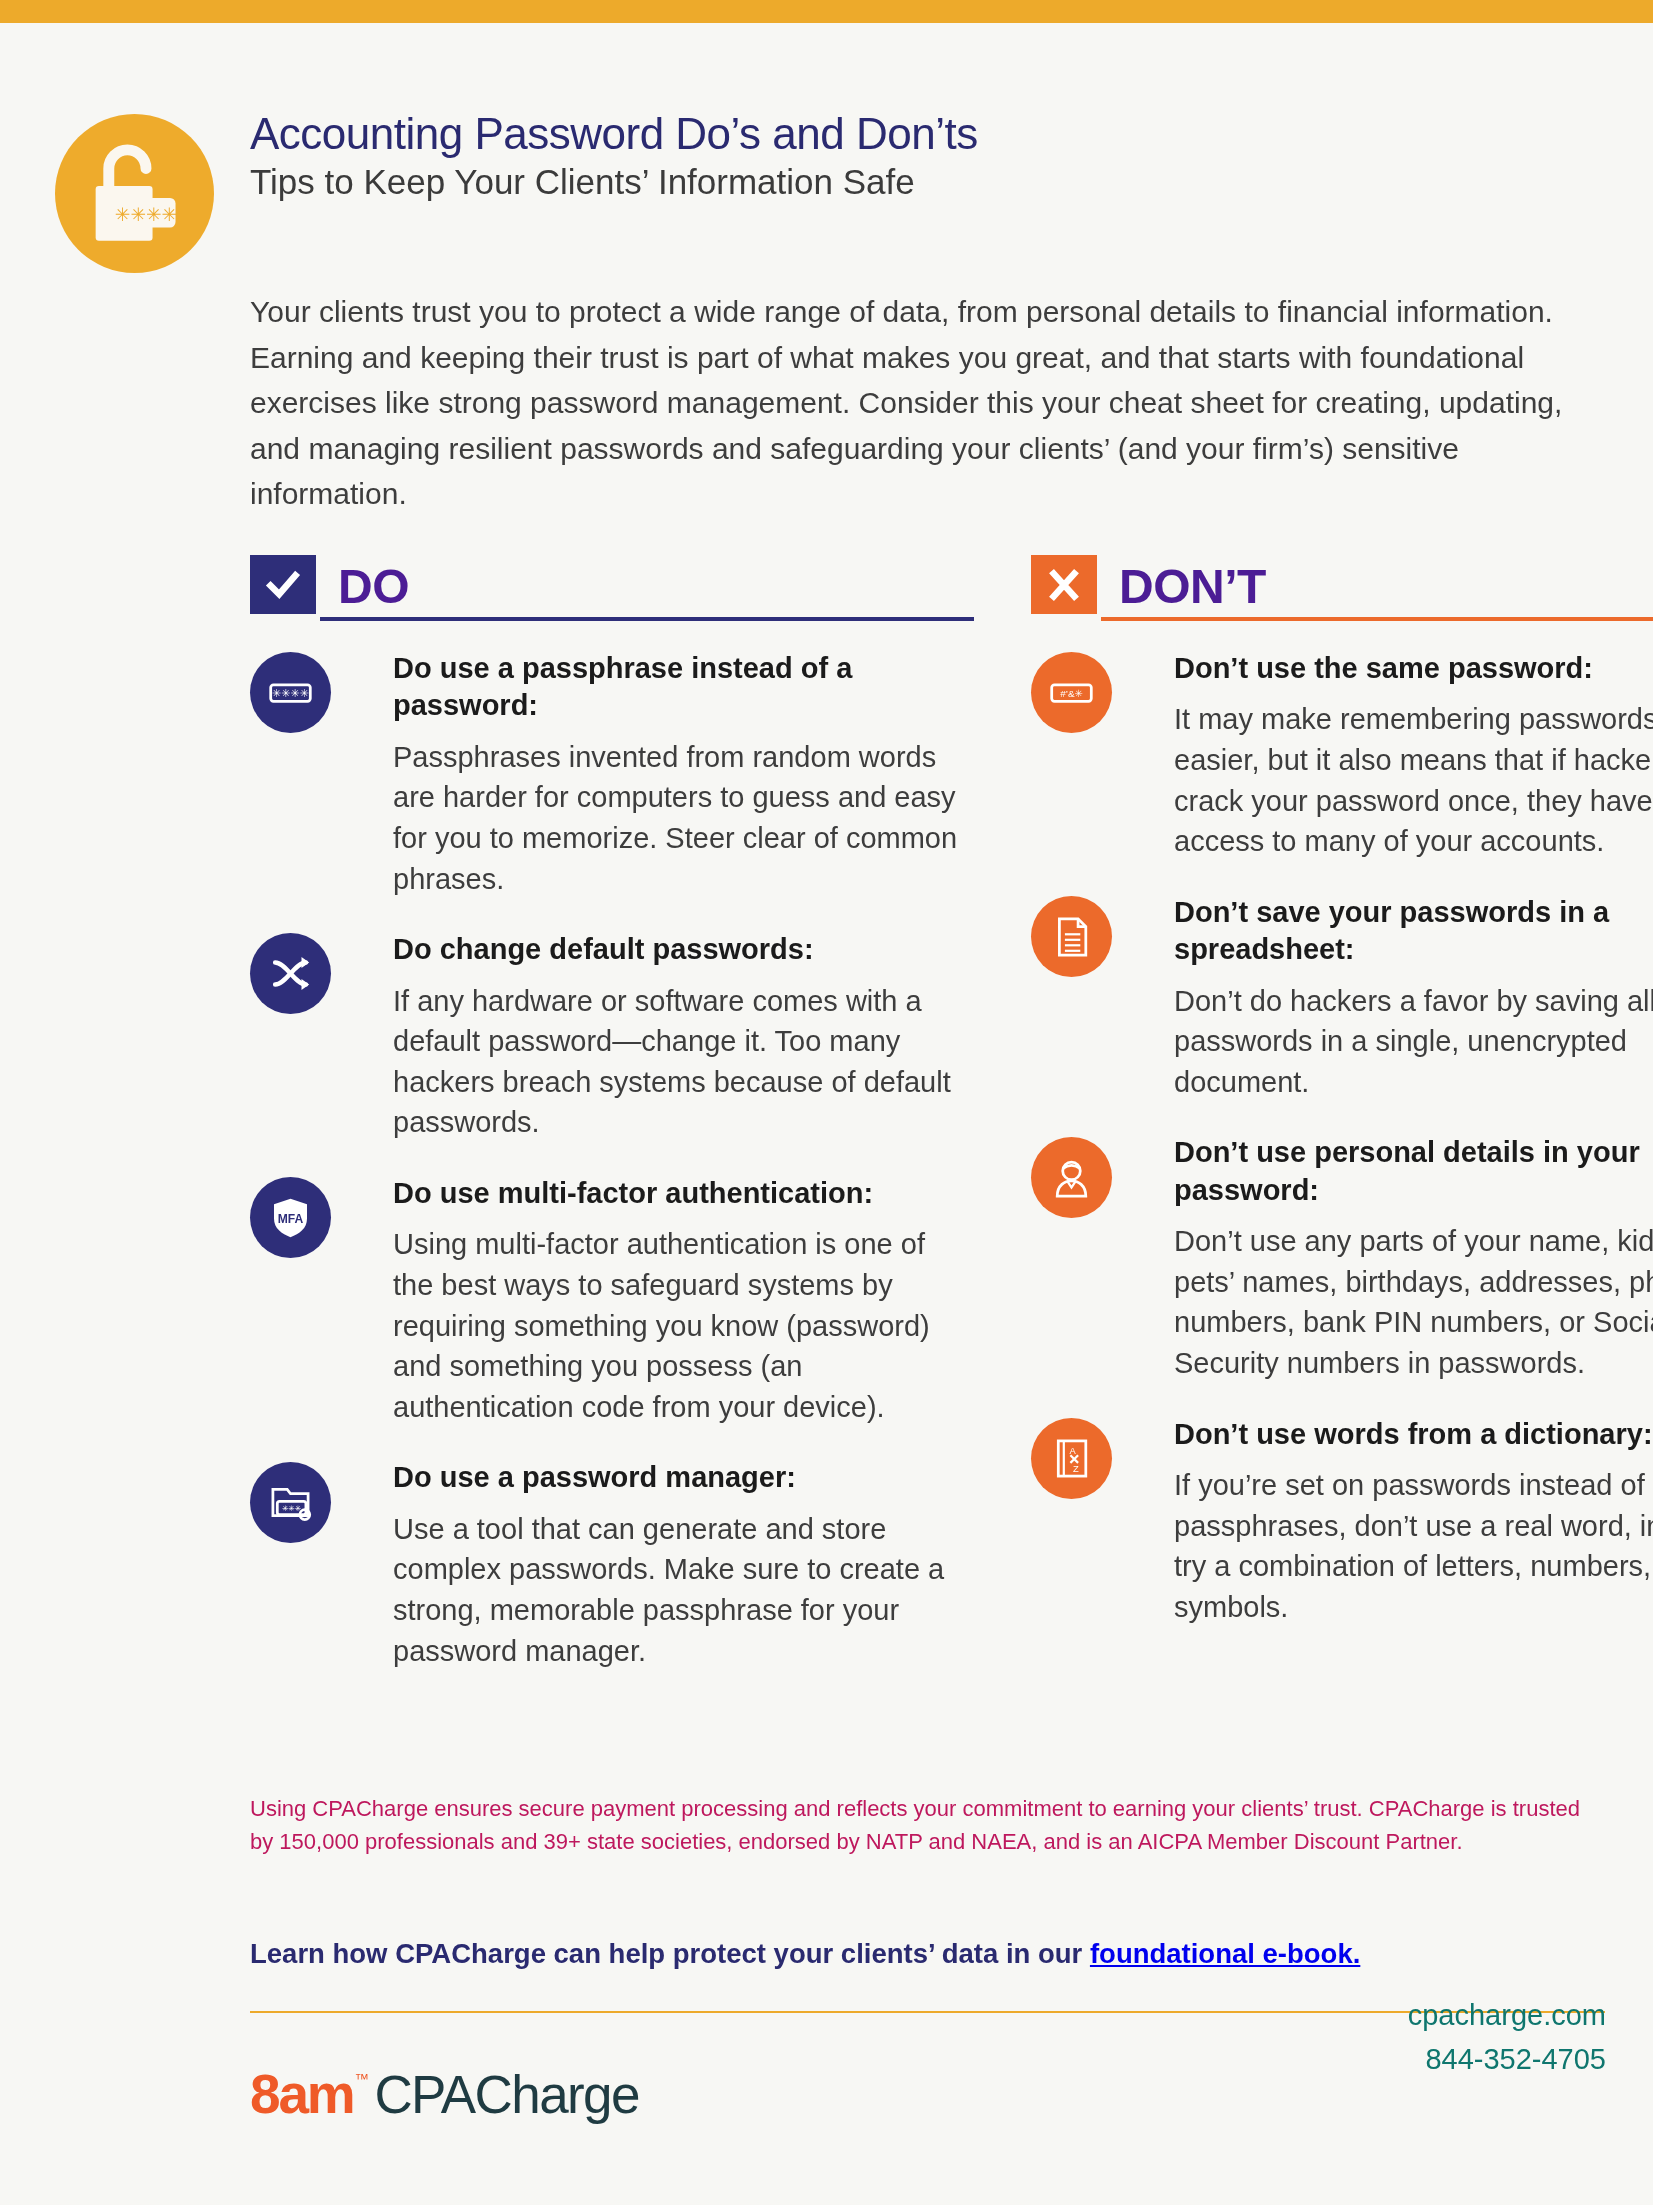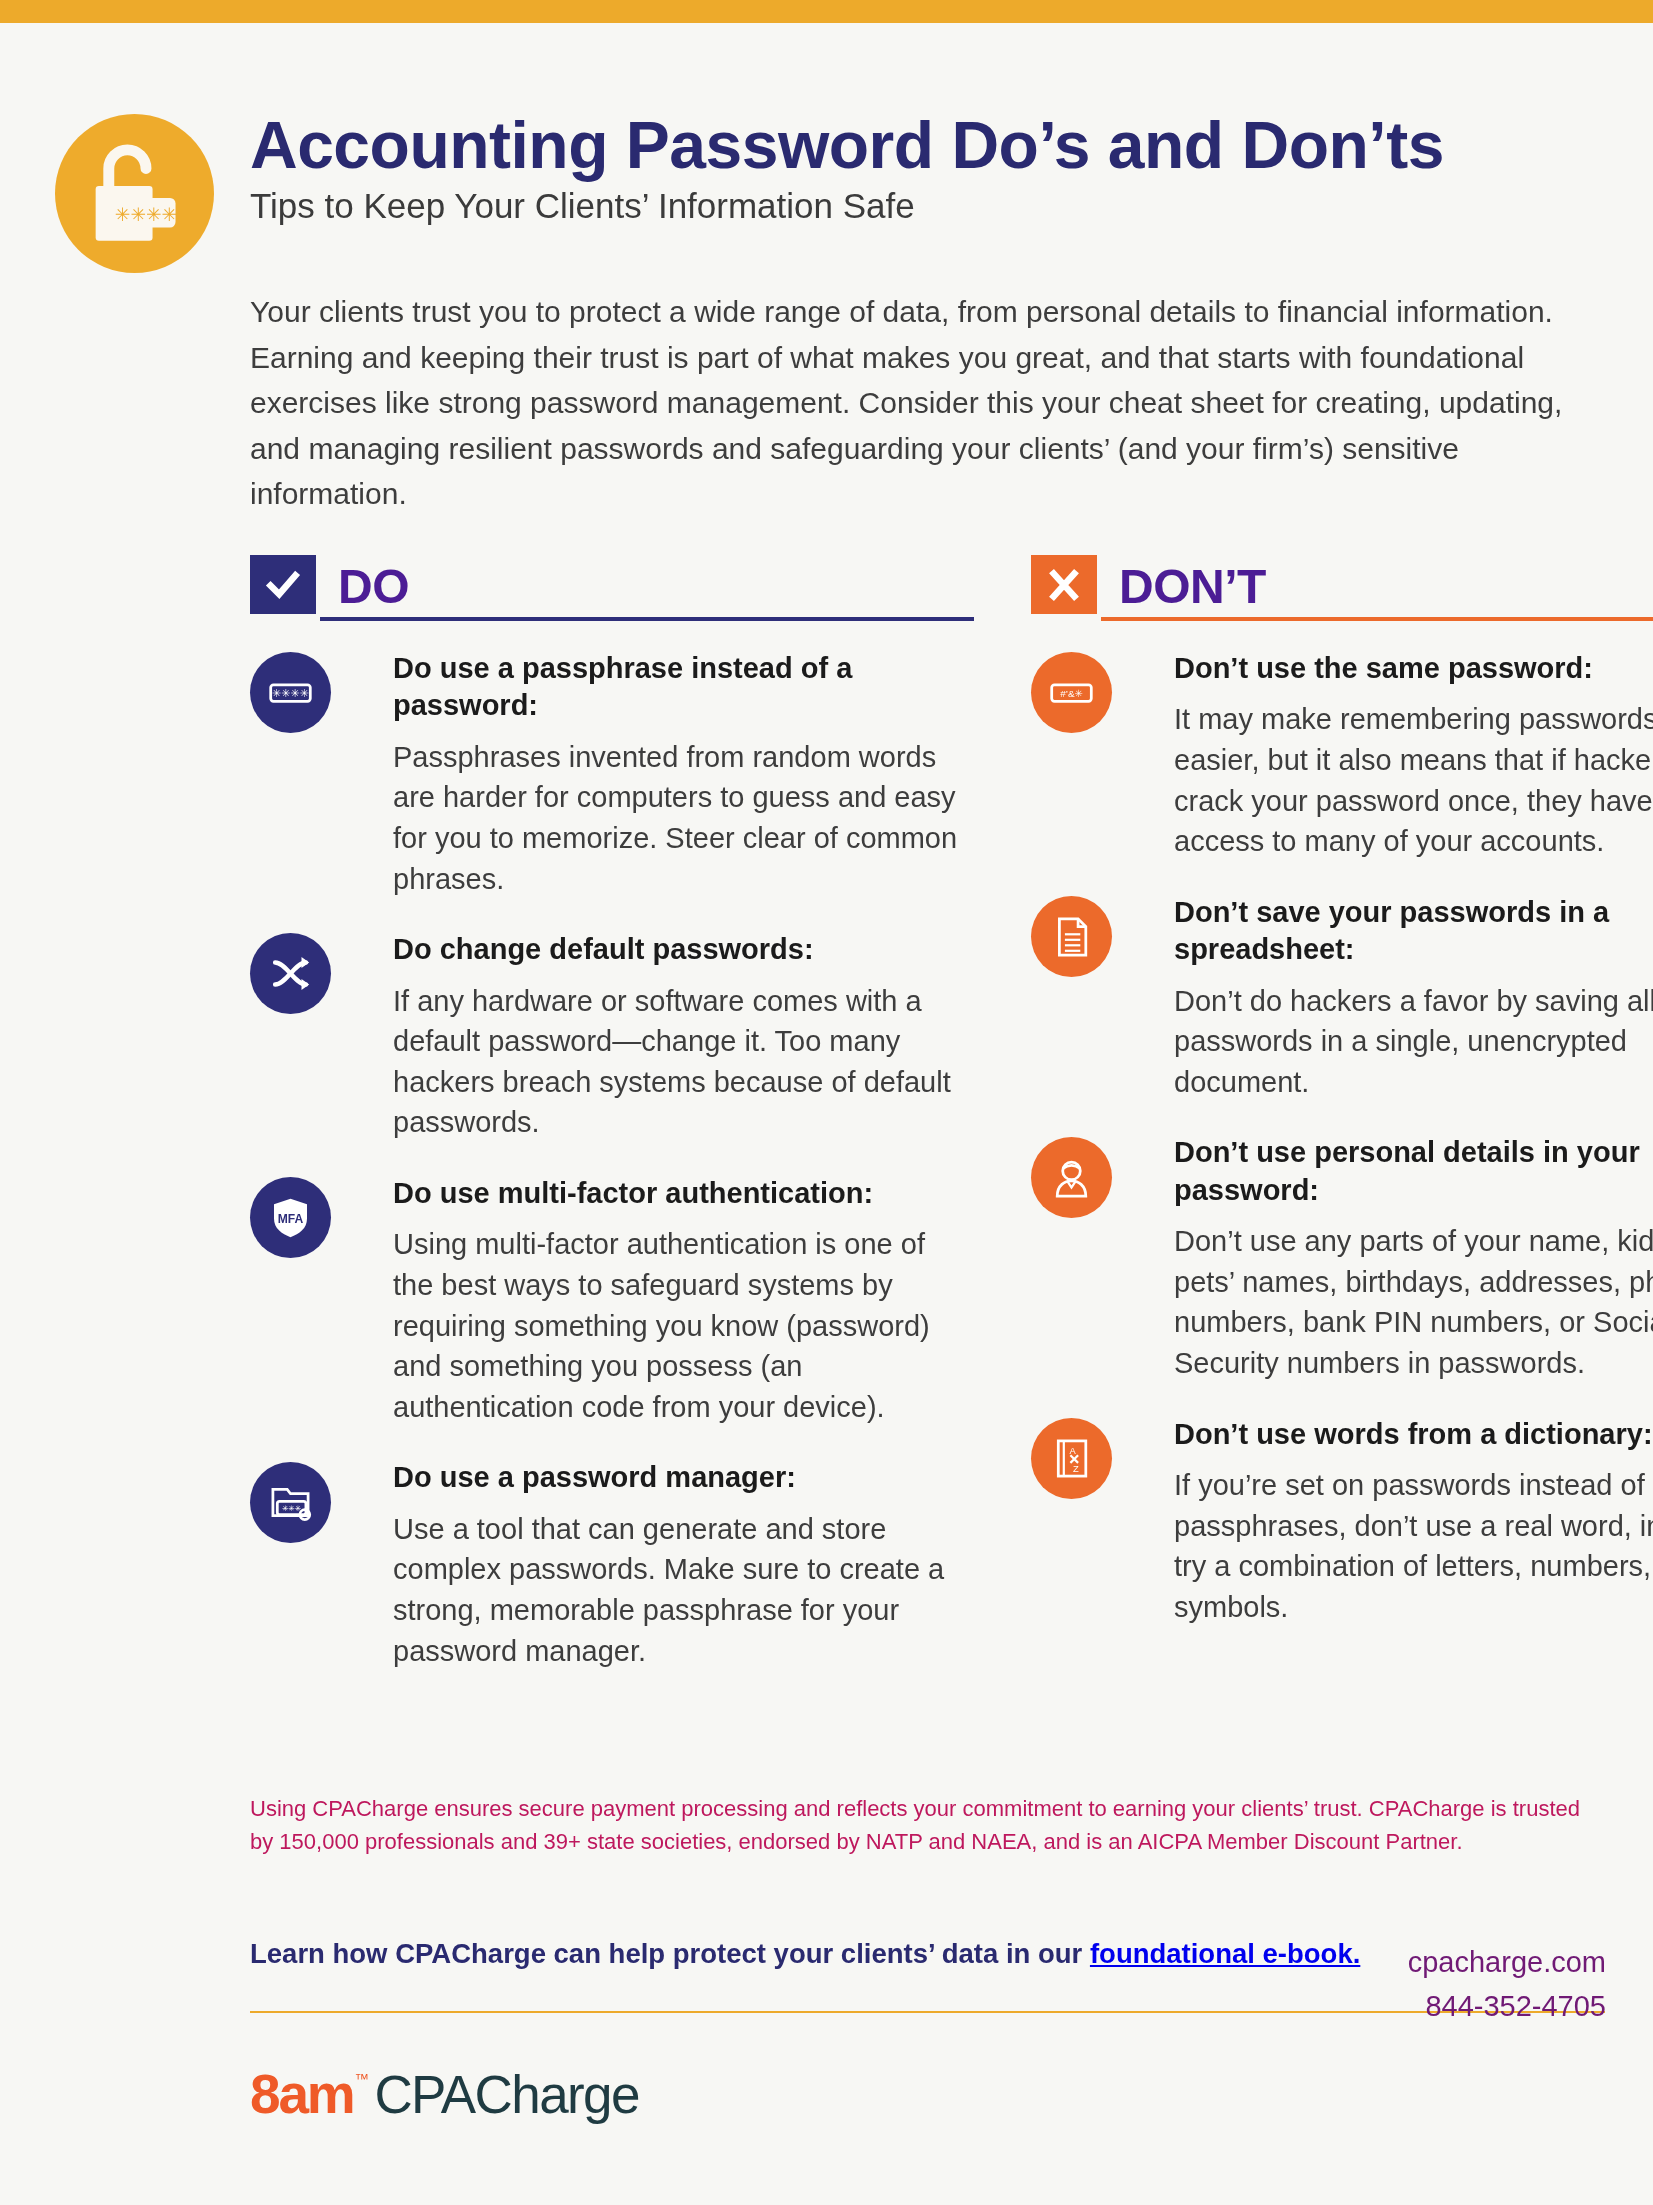--- a/index.html
+++ b/index.html
@@ -45,22 +45,22 @@
     position: absolute;
     top: 30px; left: 33px;
     width: 93px; height: 102px;
   }
   .title-block {
     position: absolute;
     left: 250px; top: 27.5px;
     width: 1320px;
   }
   .main-title {
-    font-size: 66px;
-    font-weight: bold;
+    font-size: 44px;
+    font-weight: normal;
     color: #2a2a70;
     letter-spacing: -0.5px;
     line-height: 1.08;
     white-space: nowrap;
   }
   .sub-title {
     margin-top: 6px;
     font-size: 35px;
     font-weight: normal;
     color: #3b3b3b;
@@ -206,24 +206,24 @@
   .logo-name {
     font-size: 53px;
     color: #1f3b42;
     letter-spacing: -1.6px;
     line-height: 1;
     margin-left: 6.6px;
   }
 
   .contact {
     position: absolute;
-    top: 1941px; right: 48px;
+    top: 1994px; right: 48px;
     text-align: right;
     font-size: 29px;
-    color: #701a75;
+    color: #0f766e;
     line-height: 1.5;
   }
 
   svg { display: block; }
 </style>
 </head>
 <body>
 
 <div class="page">
 

